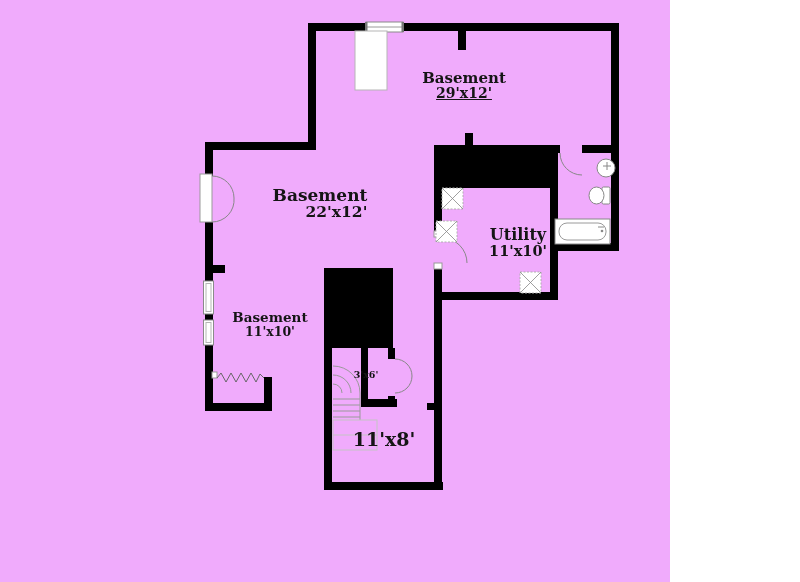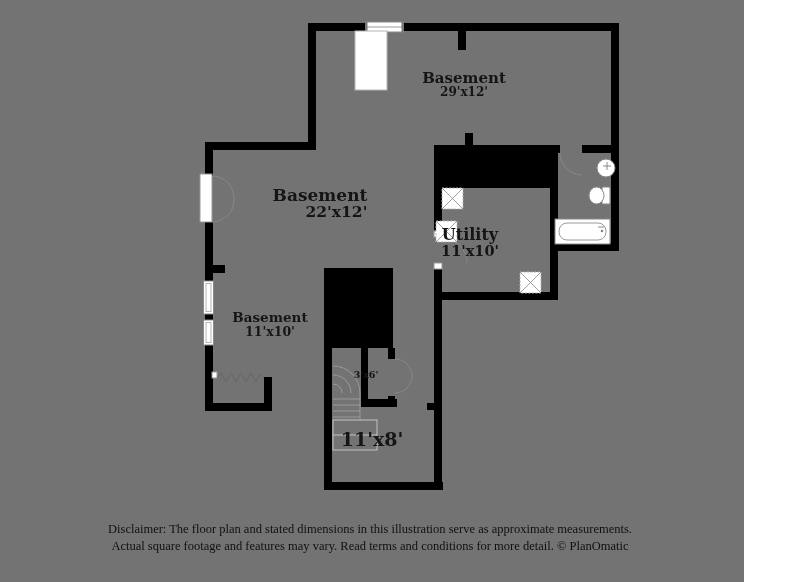--- a/index.html
+++ b/index.html
@@ -1,31 +1,31 @@
 <!DOCTYPE html>
 <html><head>
 <meta charset="utf-8">
 <style>
   html,body{margin:0;padding:0;background:#ffffff;}
-  .canvas{position:relative;width:744px;height:582px;background:#737373;overflow:hidden;
+  .canvas{position:relative;width:670px;height:582px;background:#f0abfc;overflow:hidden;
           font-family:"DejaVu Serif","Liberation Serif",serif;}
   .plan-svg{position:absolute;left:0;top:0;}
   .room-label{position:absolute;transform:translateX(-50%);text-align:center;
               color:#151515;font-weight:bold;white-space:nowrap;line-height:1.08;}
   .room-label .dims{font-weight:bold;}
   .lbl-b29{left:464px;top:70px;font-size:15px;}
-  .lbl-b29 .dims{font-size:12px;}
+  .lbl-b29 .dims{font-size:14px;text-decoration:underline;}
   .lbl-b22{left:320px;top:186px;font-size:17px;}
   .lbl-b22 .dims{font-size:15.5px;text-align:right;}
   .lbl-b11{left:270px;top:310px;font-size:13.5px;}
   .lbl-b11 .dims{font-size:12.5px;}
-  .lbl-ut{left:470px;top:226px;font-size:16px;}
+  .lbl-ut{left:518px;top:226px;font-size:16px;}
   .lbl-ut .dims{font-size:14.5px;}
   .lbl-3x6{left:366px;top:370px;font-size:9.5px;}
-  .lbl-11x8{left:372px;top:429px;font-size:19px;}
+  .lbl-11x8{left:384px;top:429px;font-size:19px;}
   .disclaimer{position:absolute;left:0;top:521px;width:740px;text-align:center;
               font-family:"Liberation Serif","DejaVu Serif",serif;font-size:12.5px;
               color:#101010;line-height:17px;}
 </style>
 </head>
 <body>
 
 <div class="canvas">
 
   <svg class="plan-svg" width="800" height="582" viewBox="0 0 800 582">
@@ -178,18 +178,14 @@
   </div>
 
   <div class="room-label lbl-3x6">
     <div class="dims">3'x6'</div>
   </div>
 
   <div class="room-label lbl-11x8">
     <div class="dims">11'x8'</div>
   </div>
 
-  <div class="disclaimer">
-    <div>Disclaimer: The floor plan and stated dimensions in this illustration serve as approximate measurements.</div>
-    <div>Actual square footage and features may vary. Read terms and conditions for more detail. © PlanOmatic</div>
-  </div>
 
 </div>
 
 </body></html>

